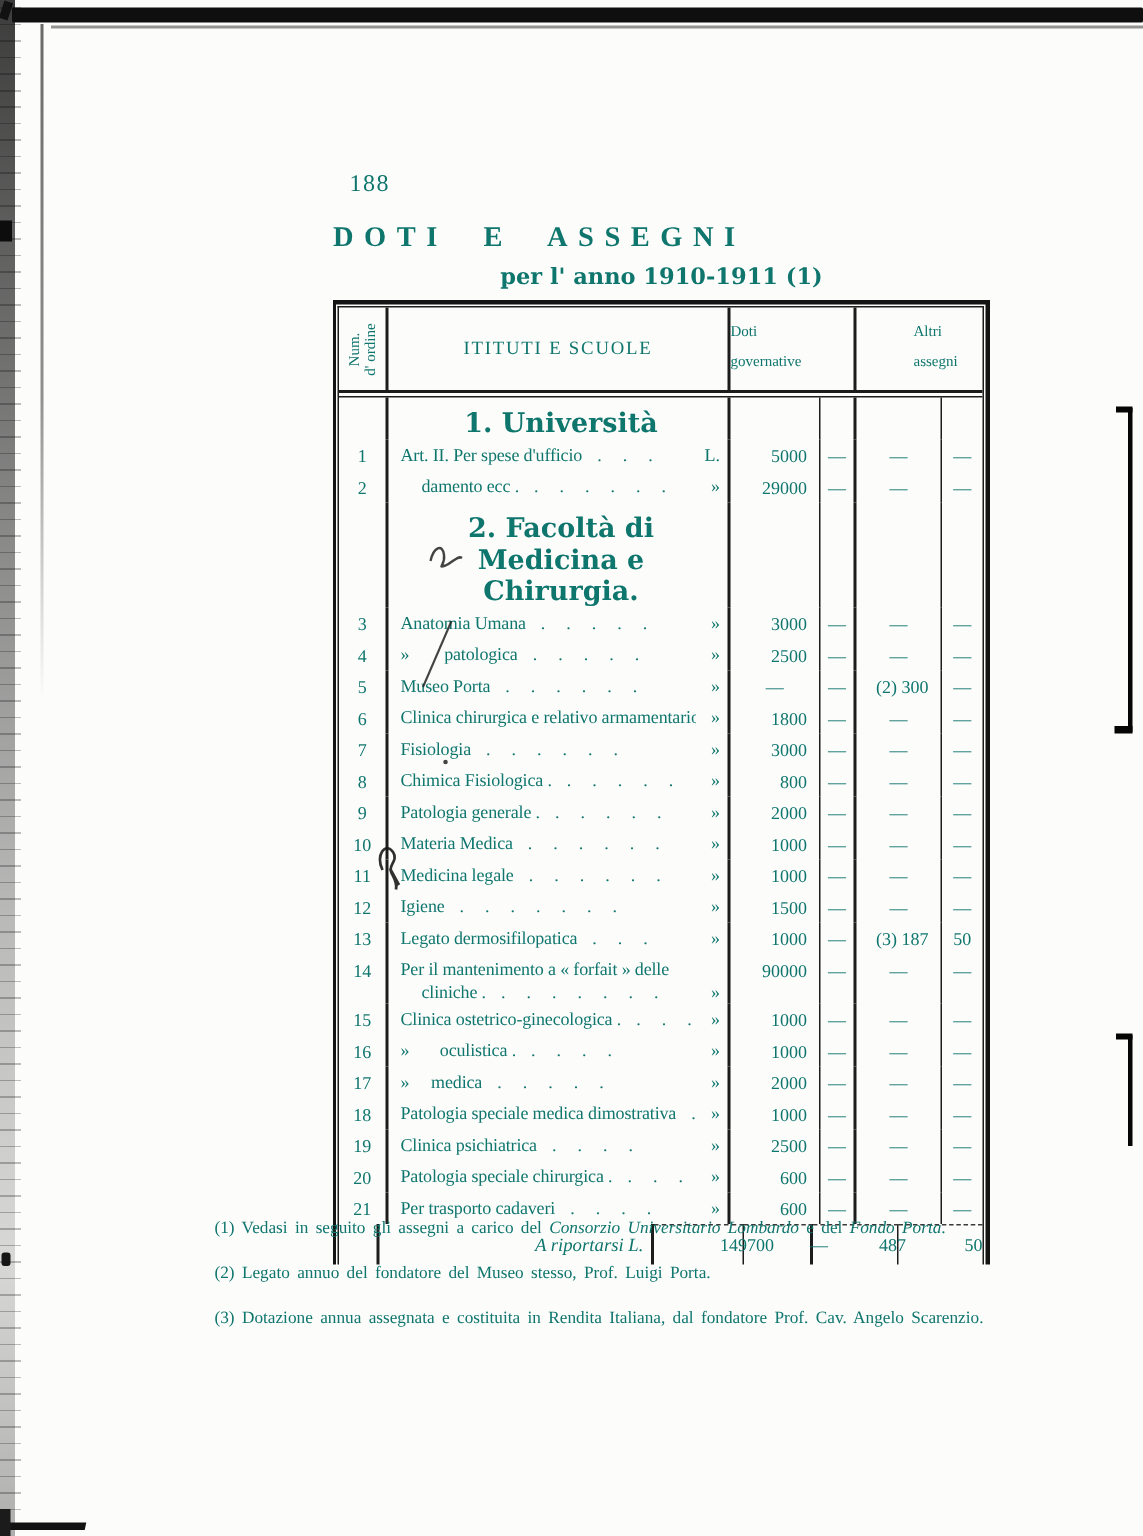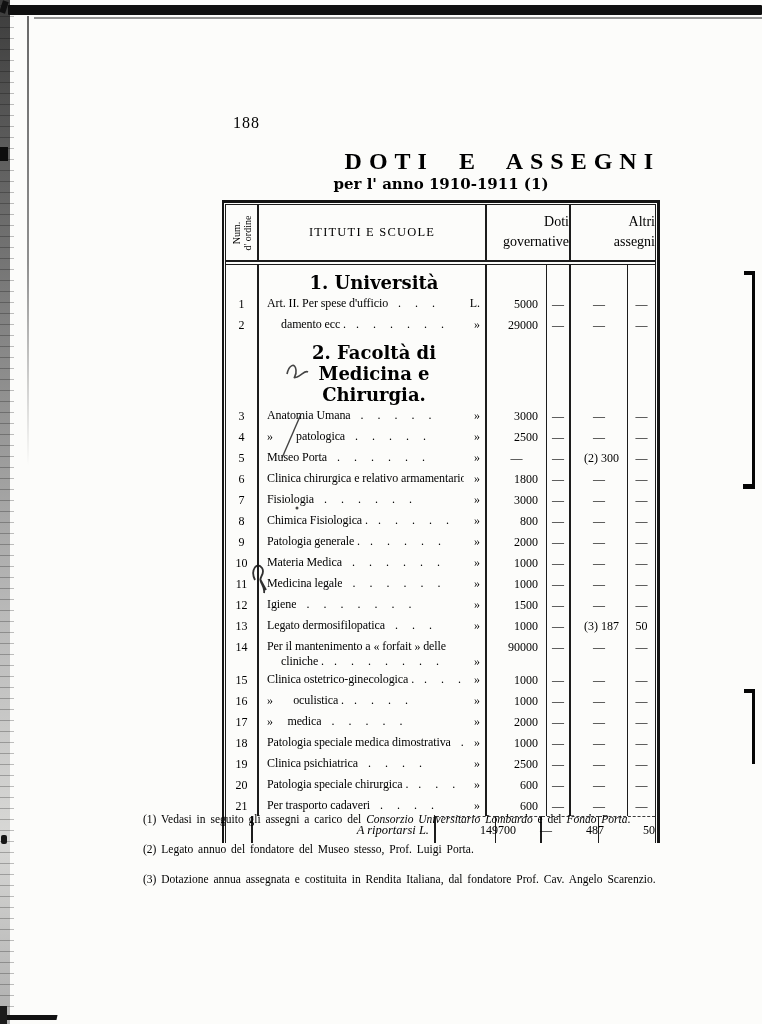--- a/index.html
+++ b/index.html
@@ -1,18 +1,18 @@
 <!DOCTYPE html>
 <html><head>
 <meta charset="utf-8">
 <style>
   html,body{margin:0;padding:0;}
   body{width:762px;height:1024px;overflow:hidden;background:#e8e8e6;}
   .page{position:relative;width:762px;height:1024px;background:#fcfcfa;overflow:hidden;
-        font-family:"Liberation Serif","DejaVu Serif",serif;color:#000000;text-decoration:underline;}
+        font-family:"Liberation Serif","DejaVu Serif",serif;color:#0f766e;text-decoration:underline;}
   
   .scan-top-bar{position:absolute;left:8px;top:5px;width:754px;height:10px;background:#0f0f0f;border-radius:1px;}
   .scan-top-line{position:absolute;left:34px;top:17px;width:728px;height:2px;background:#4c4c4c;opacity:.6;}
   .scan-left-strip{position:absolute;left:0;top:0;width:10px;height:1024px;opacity:.8;
      background:linear-gradient(180deg,#0c0c0c 0%,#2e2e2e 12%,#6d6d6d 35%,#a9a9a9 60%,#cfcfcd 82%,#9b9b9b 100%);}
   .scan-left-speckle{position:absolute;left:0;top:0;width:14px;height:1024px;opacity:.25;
      background:repeating-linear-gradient(180deg,transparent 0 5px,#000 5px 6px,transparent 6px 11px);}
   .scan-left-inner-line{position:absolute;left:27px;top:16px;width:2px;height:450px;opacity:.65;
      background:linear-gradient(180deg,#1a1a1a 0%,#555 55%,rgba(0,0,0,0) 100%);}
   .scan-corner-mark{position:absolute;left:1px;top:1px;width:6px;height:12px;background:#111;transform:rotate(18deg);}
@@ -20,22 +20,22 @@
   .scan-left-dot{position:absolute;left:1px;top:835px;width:6px;height:9px;background:#161616;border-radius:2px;}
   .scan-bottom-mark{position:absolute;left:3px;top:1015px;width:54px;height:5px;background:#121212;transform:skewX(-12deg);}
   .scan-bottom-corner{position:absolute;left:0;top:1006px;width:7px;height:18px;background:#1b1b1b;}
   .bracketA-bar{position:absolute;left:752px;top:272px;width:3px;height:216px;background:#050505;}
   .bracketA-hook-top{position:absolute;left:744px;top:271px;width:11px;height:4px;background:#050505;}
   .bracketA-hook-bot{position:absolute;left:743px;top:484px;width:12px;height:5px;background:#050505;}
   .bracketB-bar{position:absolute;left:752px;top:690px;width:3px;height:74px;background:#050505;}
   .bracketB-hook-top{position:absolute;left:744px;top:689px;width:11px;height:4px;background:#050505;}
   
   .pagenum{position:absolute;left:233px;top:114px;font-size:16px;letter-spacing:1px;}
-  .doc-title{position:absolute;left:222px;top:148px;width:438px;text-align:right;
-     font-weight:bold;font-size:24px;letter-spacing:7px;word-spacing:12px;}
+  .doc-title{position:absolute;left:222px;top:148px;width:438px;text-align:left;
+     font-weight:bold;font-size:19px;letter-spacing:7px;word-spacing:12px;}
   .doc-subtitle{position:absolute;left:222px;top:175px;width:438px;text-align:center;
      font-weight:bold;font-size:15px;font-family:"DejaVu Serif","Liberation Serif",serif;}
   
   .table-outer{position:absolute;left:222px;top:200px;width:438px;
      border-top:3px solid #141414;border-left:2px solid #141414;border-right:3px solid #141414;
      padding:1px 1px 0 1px;box-sizing:border-box;}
   .table-inner{border-top:1px solid #1c1c1c;border-left:1px solid #1c1c1c;border-right:1px solid #1c1c1c;}
   .trow{display:flex;align-items:stretch;}
   .cell{border-right:0 solid #1c1c1c;box-sizing:border-box;}
   .c-num{width:33px;border-right-width:2px;text-align:center;font-size:12px;padding-top:4px;}
@@ -45,23 +45,23 @@
   .c-altri{width:57px;border-right-width:1px;}
   .c-ac{flex:1;border-right-width:0;}
   .amount{text-align:right;padding:4px 8px 0 0;font-size:12px;}
   .amount.dash{text-align:center;padding-right:0;}
   .cents{text-align:center;padding-top:4px;font-size:12px;}
   .thead{height:55px;border-bottom:2px solid #1c1c1c;}
   .hnum{position:relative;padding:0;}
   .rot{position:absolute;left:50%;top:50%;transform:translate(-50%,-50%) rotate(-90deg);
        font-size:10px;line-height:11px;white-space:nowrap;text-align:center;}
   .hlabel{display:flex;align-items:center;justify-content:center;letter-spacing:1.2px;font-size:12.5px;padding:0;}
-  .hmoney{text-align:right;font-size:14px;padding-top:7px;line-height:20px;}
+  .hmoney{text-align:left;font-size:10px;padding-top:7px;line-height:20px;}
   .hdoti{width:84px;border-right-width:2px;}
-  .haltri{flex:1;border-right-width:0;}
+  .haltri{flex:1;border-right-width:0;margin-left:38px;}
   .hd-rule{height:2px;border-bottom:1px solid #1c1c1c;}
   .trow.item{min-height:21px;}
   .trow.section{min-height:22px;}
   .trow.section .c-label{text-align:center;}
   .section-label{font-weight:bold;font-size:18px;padding-top:4px;display:inline-block;
      font-family:"DejaVu Serif","Liberation Serif",serif;}
   .lline{display:flex;align-items:baseline;min-width:0;}
   .lbl{white-space:nowrap;flex-shrink:1;min-width:0;overflow:hidden;letter-spacing:-0.1px;}
   .dots{flex:1;overflow:hidden;white-space:nowrap;letter-spacing:14px;padding-left:10px;min-width:0;}
   .unit{padding-right:1px;white-space:nowrap;}

